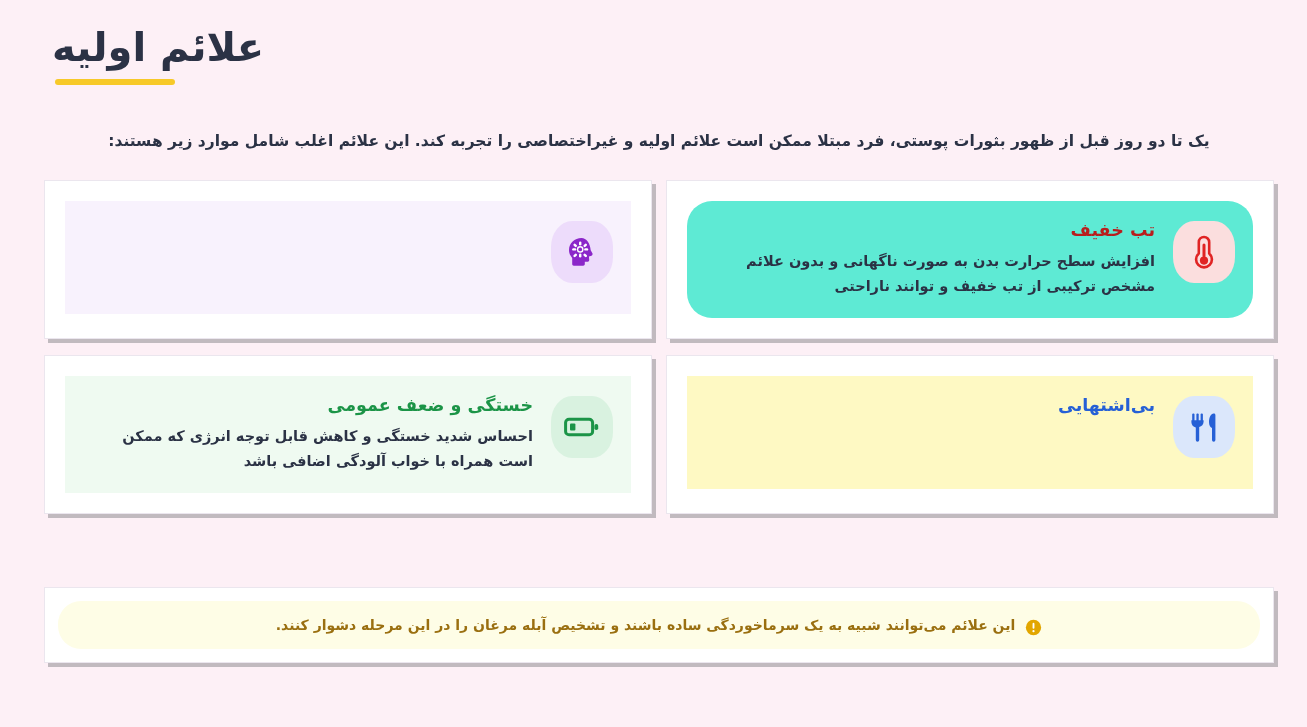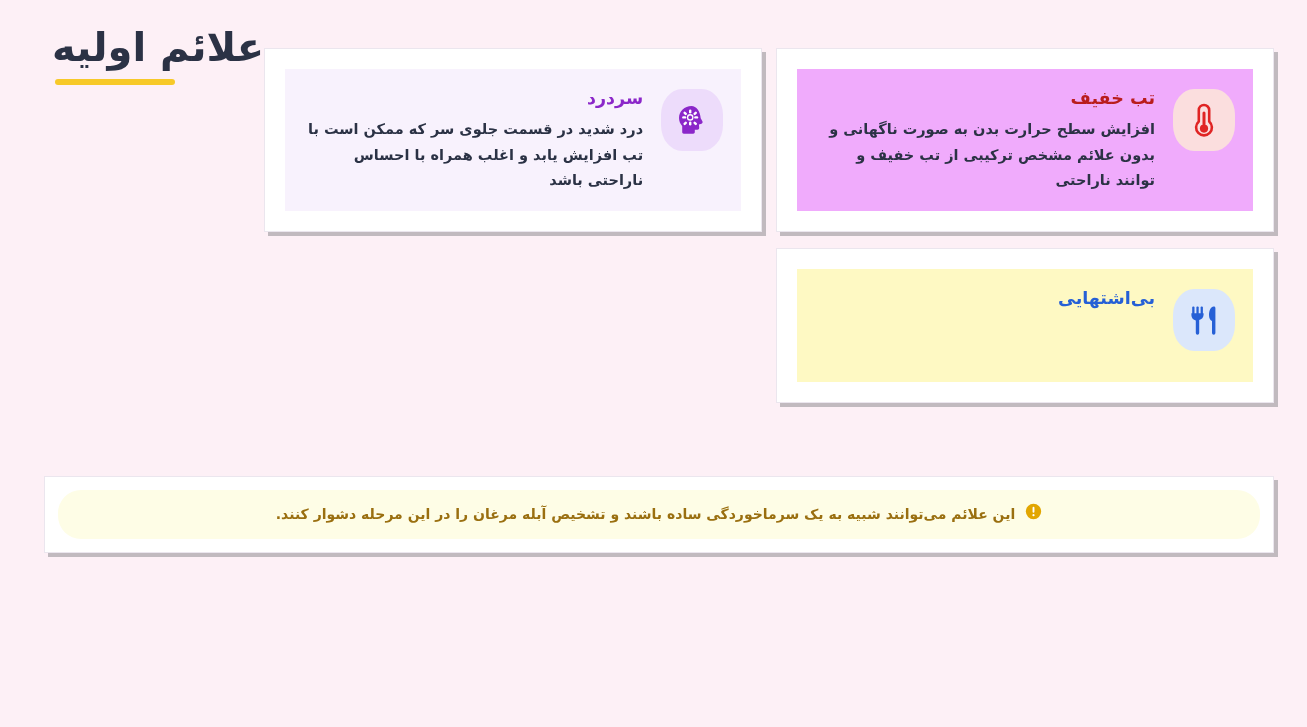--- a/index.html
+++ b/index.html
@@ -123,21 +123,21 @@
   }
 
   .card-desc {
     font-size: 14.5px;
     font-weight: bold;
     color: #2b3245;
     line-height: 1.75;
   }
 
   
-  .theme-fever .card-inner { background: #f0abfc; }
+  .theme-fever .card-inner { background: #5eead4; border-radius: 25px; }
   .theme-fever .icon-badge { background: #fbdede; }
   .theme-fever .card-title { color: #b91d1d; }
 
   
   .theme-headache .card-inner { background: #f8f2fd; }
   .theme-headache .icon-badge { background: #eddcfb; }
   .theme-headache .card-title { color: #8b27c9; }
 
   
   .theme-appetite .card-inner { background: #fef9c3; }
@@ -156,21 +156,21 @@
     border: 1px solid #ebe6ee;
     box-shadow: 4px 4px 0 rgba(120,120,125,0.45);
     padding: 13px;
   }
 
   .note-inner {
     background: #fefde6;
     padding: 13px 18px;
     display: flex;
     flex-direction: row;
-    align-items: flex-start;
+    align-items: flex-end;
     justify-content: center;
     gap: 10px;
     border-radius: 23px;
   }
 
   .note-icon {
     flex: 0 0 auto;
     width: 17px;
     height: 17px;
     display: block;
@@ -189,20 +189,21 @@
 
 <div class="page">
 
   <div class="header">
     <div class="header-inner">
       <div class="page-title">علائم اولیه</div>
       <div class="title-underline"></div>
     </div>
   </div>
 
+  <div class="intro">یک تا دو روز قبل از ظهور بثورات پوستی، فرد مبتلا ممکن است علائم اولیه و غیراختصاصی را تجربه کند. این علائم اغلب شامل موارد زیر هستند:</div>
 
   <div class="grid">
 
     <div class="card theme-fever">
       <div class="card-inner">
         <div class="icon-badge">
           <svg width="30" height="34" viewBox="0 0 30 34" aria-hidden="true">
             <path d="M15 2c-2.9 0-5.2 2.3-5.2 5.2v11.3a7.9 7.9 0 1 0 10.4 0V7.2C20.2 4.3 17.9 2 15 2z" fill="none" stroke="#e02424" stroke-width="2.6" stroke-linejoin="round"></path>
             <circle cx="15" cy="25.6" r="4.1" fill="#e02424"></circle>
             <rect x="13.5" y="8.4" width="3" height="14" rx="1.5" fill="#e02424"></rect>
@@ -229,24 +230,20 @@
                 <rect x="19.2" y="12.2" width="4" height="2.4" rx="1.2"></rect>
                 <rect x="9" y="7.4" width="2.4" height="4" rx="1.2" transform="rotate(-45 10.2 9.4)"></rect>
                 <rect x="19" y="17.4" width="2.4" height="4" rx="1.2" transform="rotate(-45 20.2 19.4)"></rect>
                 <rect x="19" y="7.4" width="2.4" height="4" rx="1.2" transform="rotate(45 20.2 9.4)"></rect>
                 <rect x="9" y="17.4" width="2.4" height="4" rx="1.2" transform="rotate(45 10.2 19.4)"></rect>
               </g>
               <circle cx="15.2" cy="13.4" r="1.9" fill="#8b27c9"></circle>
             </g>
           </svg>
         </div>
-        <div class="card-text">
-          <div class="card-title">سردرد</div>
-          <div class="card-desc">درد شدید در قسمت جلوی سر که ممکن است با تب افزایش یابد و اغلب همراه با احساس ناراحتی باشد</div>
-        </div>
       </div>
     </div>
 
     <div class="card theme-appetite">
       <div class="card-inner">
         <div class="icon-badge">
           <svg width="30" height="32" viewBox="0 0 30 32" aria-hidden="true">
             <g fill="#2660d6">
               <rect x="3.2" y="2.5" width="2.3" height="8" rx="1"></rect>
               <rect x="7.4" y="2.5" width="2.3" height="8" rx="1"></rect>
@@ -255,20 +252,35 @@
               <path d="M24.6 2.4c-2.6 0-4.6 4-4.6 8.6 0 3.2 1.3 5.3 3 5.9v12.2a1.7 1.7 0 0 0 3.4 0V3.9c0-.8-.6-1.5-1.4-1.5z"></path>
             </g>
           </svg>
         </div>
         <div class="card-text">
           <div class="card-title">بی‌اشتهایی</div>
         </div>
       </div>
     </div>
 
+    <div class="card theme-fatigue">
+      <div class="card-inner">
+        <div class="icon-badge">
+          <svg width="36" height="24" viewBox="0 0 36 24" aria-hidden="true">
+            <rect x="1.6" y="4.2" width="27" height="15.6" rx="3.4" fill="none" stroke="#1b9447" stroke-width="3"></rect>
+            <rect x="6" y="8.4" width="5.4" height="7.2" rx="1" fill="#1b9447"></rect>
+            <rect x="30.4" y="9" width="3.8" height="6" rx="1.8" fill="#1b9447"></rect>
+          </svg>
+        </div>
+        <div class="card-text">
+          <div class="card-title">خستگی و ضعف عمومی</div>
+          <div class="card-desc">احساس شدید خستگی و کاهش قابل توجه انرژی که ممکن است همراه با خواب آلودگی اضافی باشد</div>
+        </div>
+      </div>
+    </div>
 
   </div>
 
   <div class="note-card">
     <div class="note-inner">
       <svg class="note-icon" viewBox="0 0 20 20" aria-hidden="true">
         <circle cx="10" cy="10" r="9" fill="#e2a600"></circle>
         <rect x="8.9" y="4.4" width="2.2" height="7" rx="1.1" fill="#ffffff"></rect>
         <circle cx="10" cy="14.3" r="1.3" fill="#ffffff"></circle>
       </svg>

